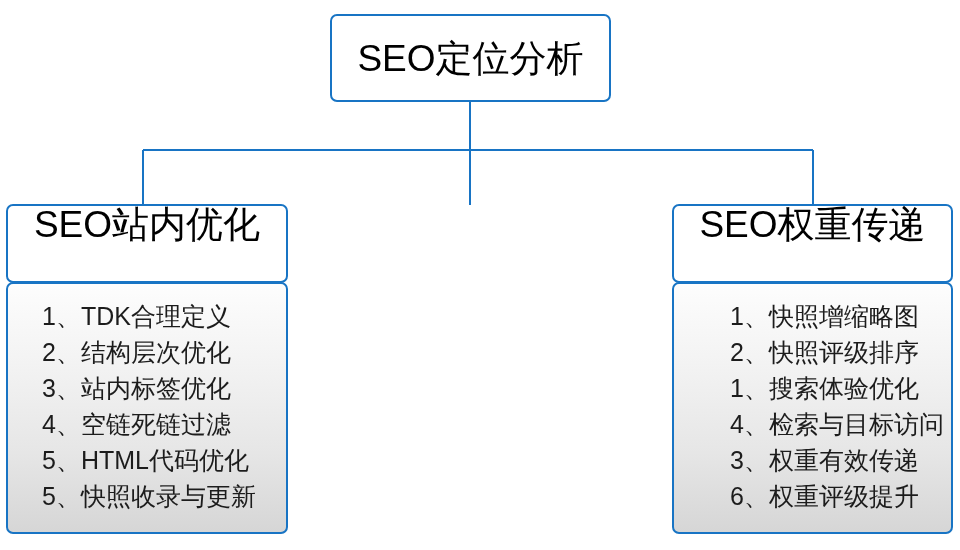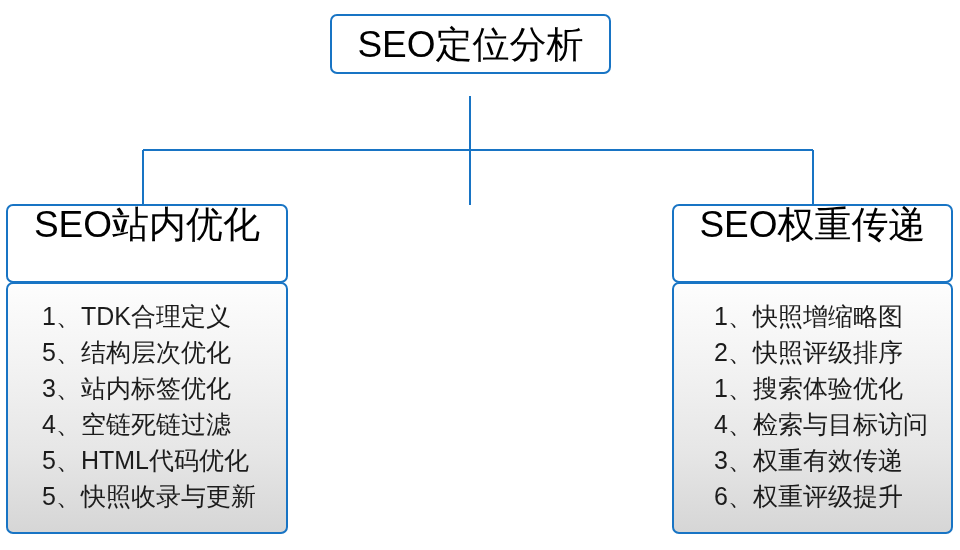--- a/index.html
+++ b/index.html
@@ -28,21 +28,21 @@
     height: 550px;
     pointer-events: none;
   }
 
   
   .root-node {
     position: absolute;
     left: 330px;
     top: 14px;
     width: 281px;
-    height: 60px;
+    height: 88px;
     box-sizing: border-box;
     border: 2px solid #1874c4;
     border-radius: 7px;
     background: #ffffff;
     display: flex;
     align-items: center;
     justify-content: center;
   }
   .root-label {
     font-size: 37px;
@@ -93,21 +93,21 @@
     padding-left: 30px;
   }
 
   
   #branch-0 { left: 6px;   width: 282px; }
   #branch-1 { left: 328px; width: 283px; }
   #branch-2 { left: 672px; width: 281px; }
 
   #branch-0 .branch-item { padding-left: 34px; }
   #branch-1 .branch-item { padding-left: 32px; }
-  #branch-2 .branch-item { padding-left: 40px; }
+  #branch-2 .branch-item { padding-left: 40px; margin-left: 16px; }
 </style>
 </head>
 <body>
 
 <div id="diagram">
 
   <svg class="connector-svg" viewBox="0 0 960 550">
     <g stroke="#1874c4" stroke-width="2" fill="none" shape-rendering="crispEdges">
       <line x1="470" y1="96" x2="470" y2="150"></line>
       <line x1="143" y1="150" x2="813" y2="150"></line>
@@ -120,21 +120,21 @@
   <div class="root-node">
     <span class="root-label">SEO定位分析</span>
   </div>
 
   <div class="branch" id="branch-0">
     <div class="branch-header">
       <span class="branch-title">SEO站内优化</span>
     </div>
     <div class="branch-body">
       <div class="branch-item">1、TDK合理定义</div>
-      <div class="branch-item">5、结构层次优化</div>
+      <div class="branch-item">2、结构层次优化</div>
       <div class="branch-item">3、站内标签优化</div>
       <div class="branch-item">4、空链死链过滤</div>
       <div class="branch-item">5、HTML代码优化</div>
       <div class="branch-item">5、快照收录与更新</div>
     </div>
   </div>
 
 
   <div class="branch" id="branch-2">
     <div class="branch-header">

